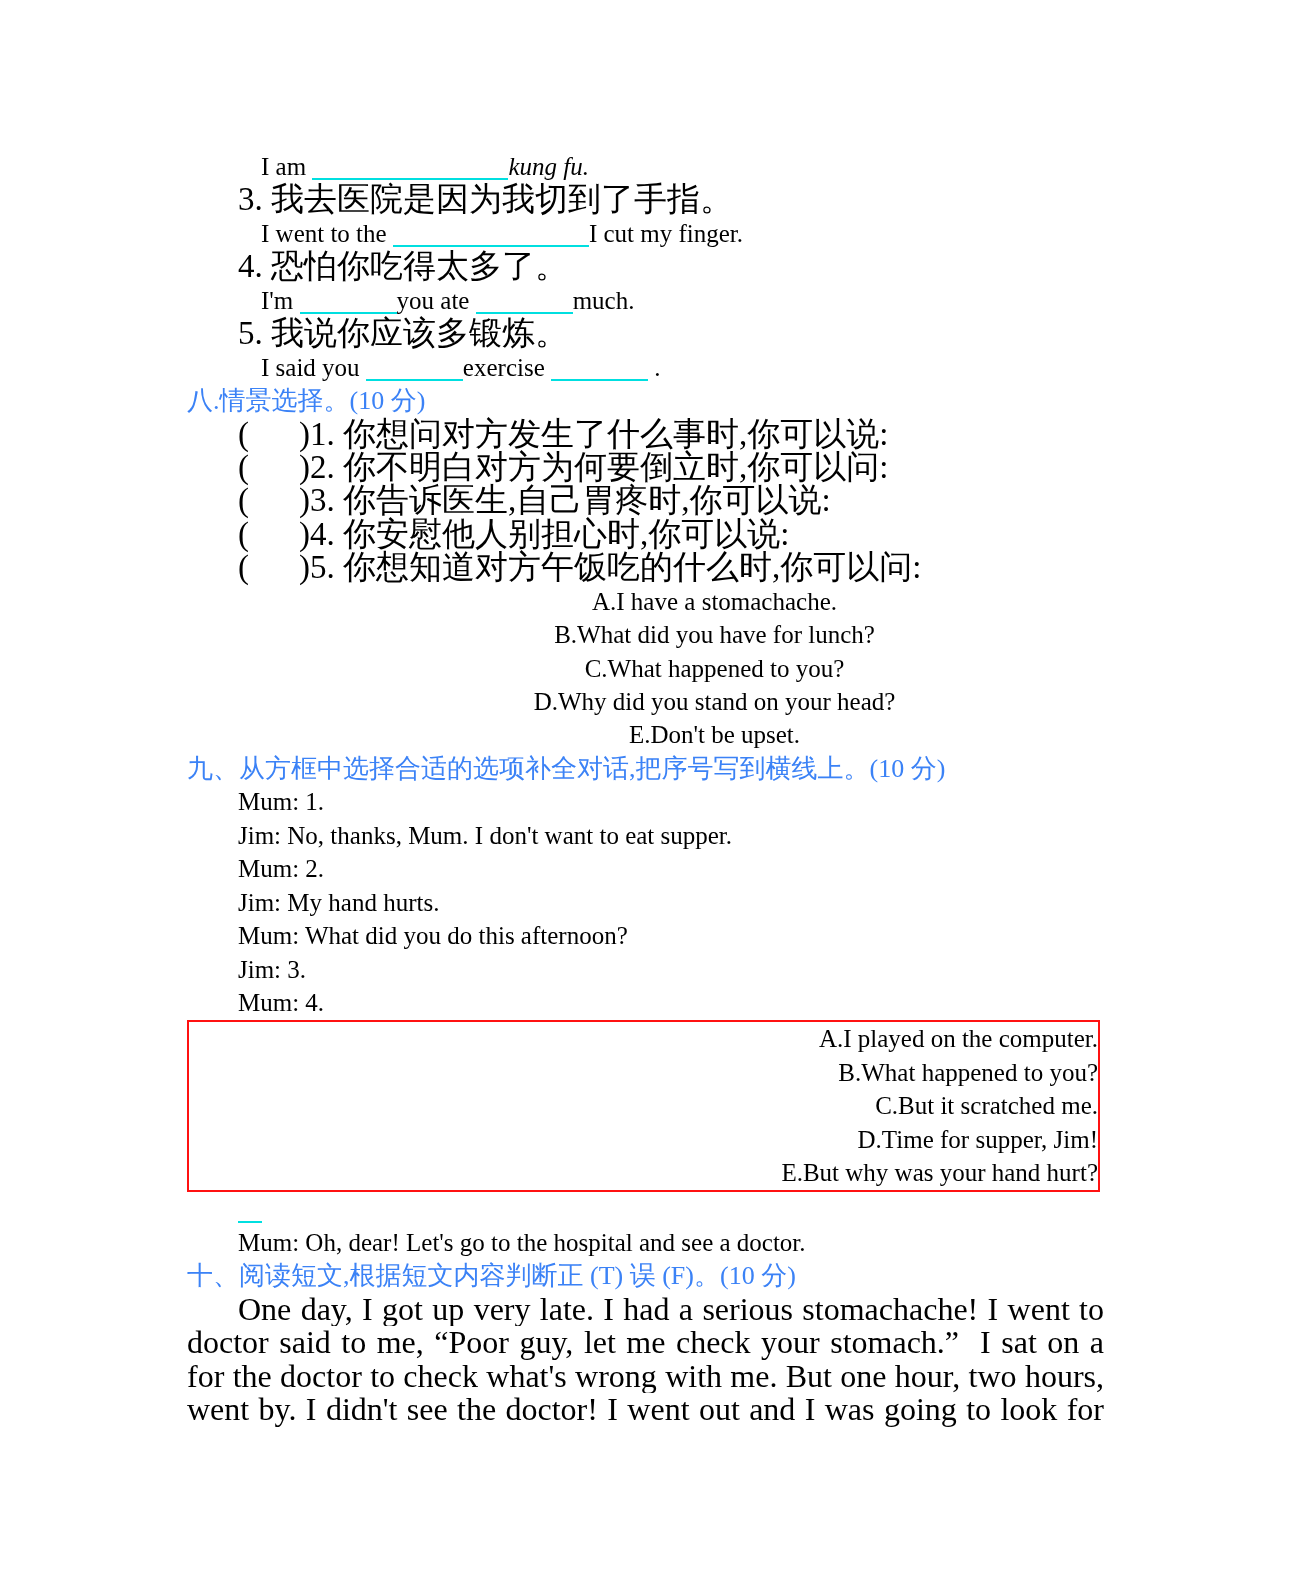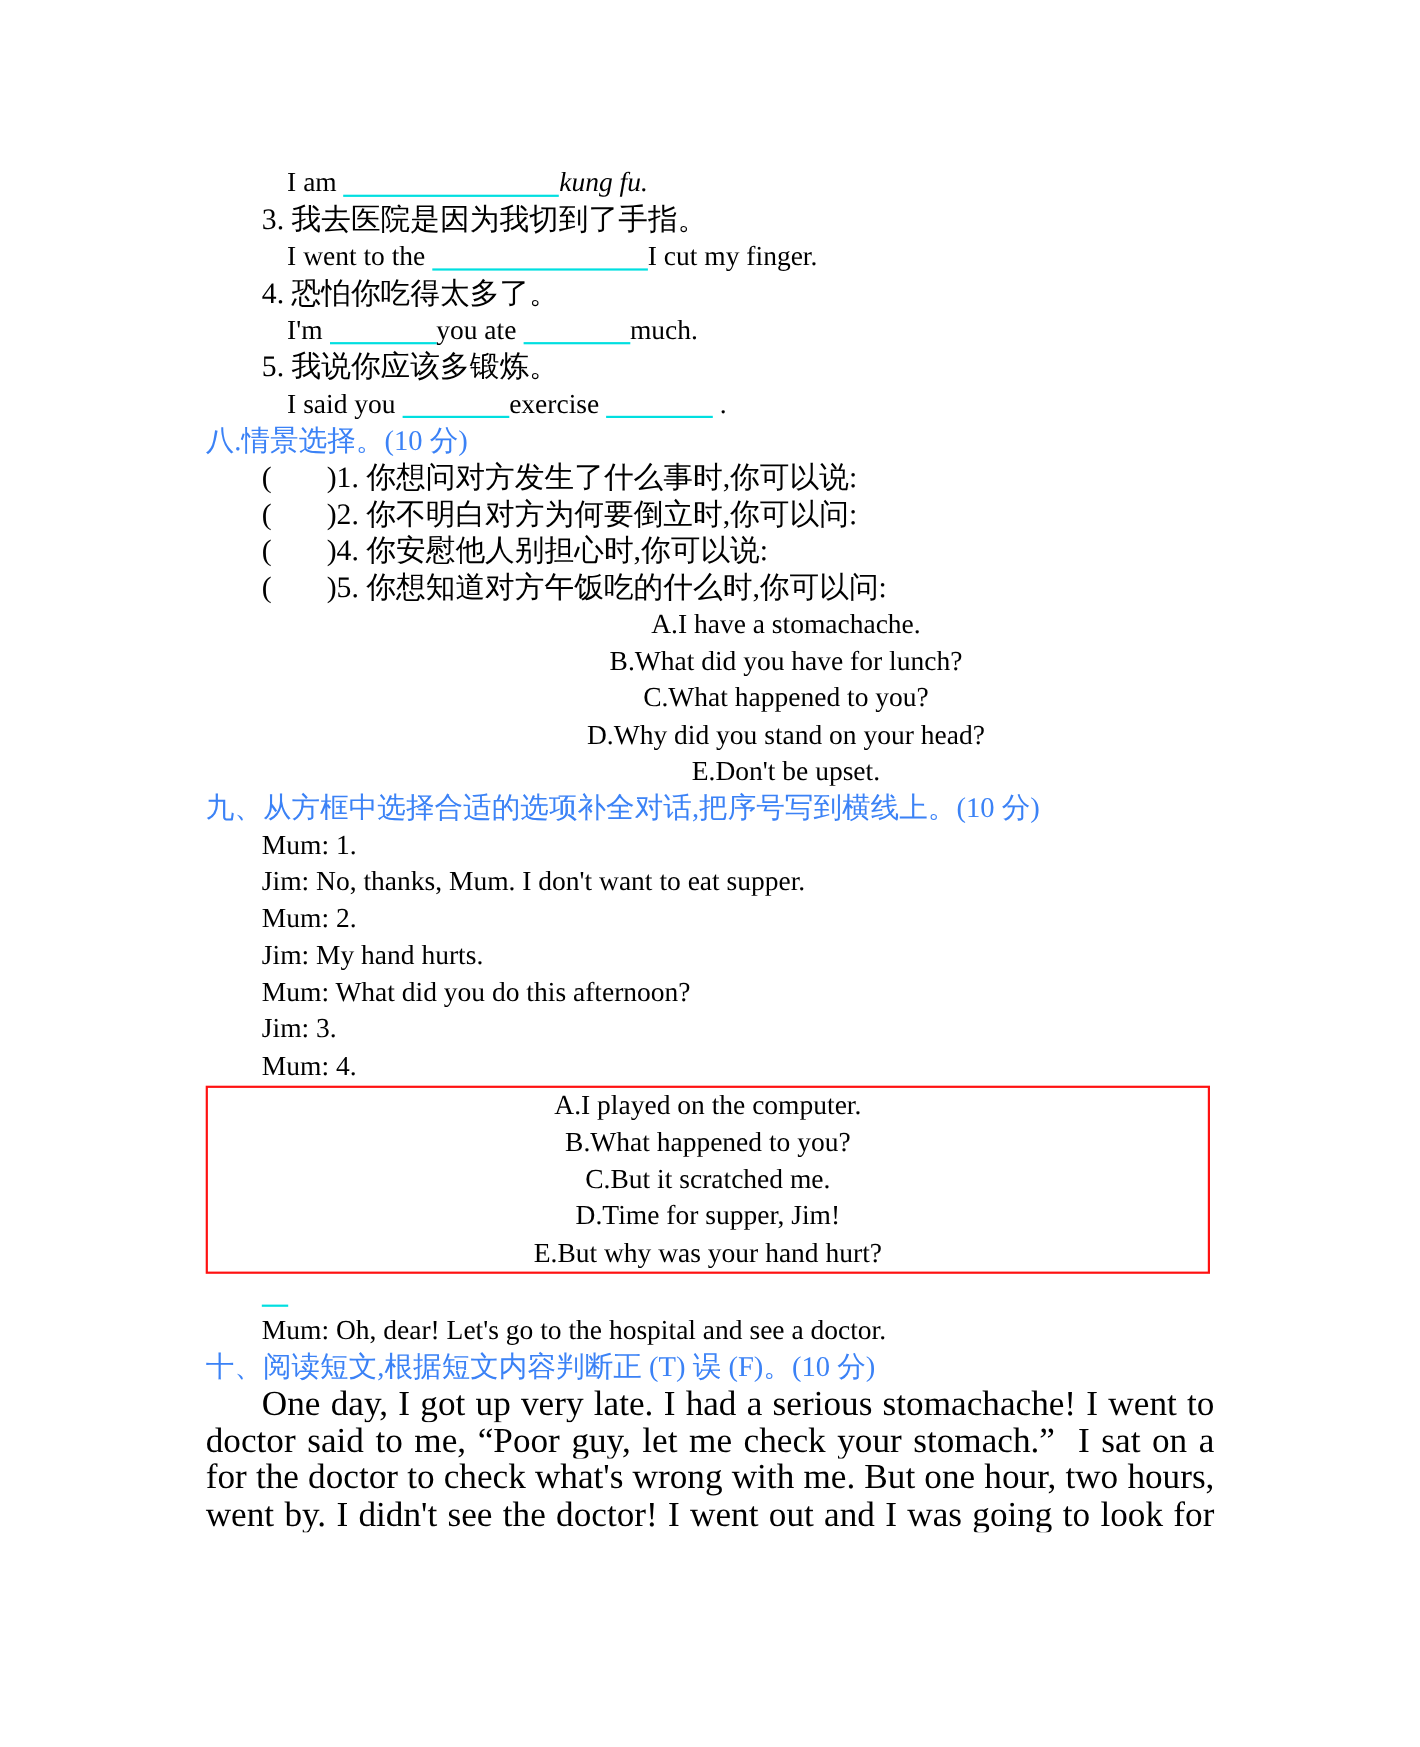--- a/index.html
+++ b/index.html
@@ -1,32 +1,32 @@
 <!DOCTYPE html>
 <html><head>
 <meta charset="utf-8">
 <style>
   html,body{margin:0;padding:0;background:#ffffff;}
   body{width:1291px;height:1588px;font-family:"Liberation Serif","DejaVu Serif",serif;color:#000;}
   .page{position:relative;width:1291px;height:1588px;overflow:hidden;background:#fff;}
   .content{position:absolute;left:187px;top:150px;width:917px;}
   .line{height:33.45px;line-height:33.45px;font-size:25px;white-space:nowrap;overflow:visible;}
-  .cn{font-size:27px;}
+  .cn{font-size:33px;}
   .heading{color:#3b82f6;font-size:26px;white-space:nowrap;}
   .ind-a{padding-left:74px;}   
   .ind-b{padding-left:51px;}   
   .ind-c{padding-left:138px;text-align:center;}  
   .it{font-style:italic;text-align:right;}
   .blank{display:inline-block;border-bottom:2.5px solid #00dfe0;vertical-align:-5px;height:2px;}
   .w195{width:196px;}
   .w97{width:97px;}
   .w22{width:24px;}
   .gap{display:inline-block;width:50px;}
   .opt-box{border:2px solid #ff1111;width:913px;box-sizing:border-box;margin:1px 0;}
-  .opt-box .line{text-align:center;}
+  .opt-box .line{text-align:right;}
   .pline{height:33.45px;line-height:33.45px;font-size:32px;white-space:normal;text-align:justify;text-align-last:justify;overflow:hidden;}
   .pline.first{text-indent:51px;}
 </style>
 </head>
 <body>
 
 <div class="page">
   <div class="content">
 
     <div class="line ind-a"><span>I am </span><span class="blank w195"></span><span class="it">kung fu.</span></div>
@@ -40,20 +40,21 @@
     <div class="line ind-a"><span>I'm </span><span class="blank w97"></span><span>you ate </span><span class="blank w97"></span><span>much.</span></div>
 
     <div class="line cn ind-b">5. 我说你应该多锻炼。</div>
 
     <div class="line ind-a"><span>I said you </span><span class="blank w97"></span><span>exercise </span><span class="blank w97"></span><span>&nbsp;.</span></div>
 
     <div class="line heading">八.情景选择。(10 分)</div>
 
     <div class="line cn ind-b"><span>(</span><span class="gap"></span><span>)1. 你想问对方发生了什么事时,你可以说:</span></div>
     <div class="line cn ind-b"><span>(</span><span class="gap"></span><span>)2. 你不明白对方为何要倒立时,你可以问:</span></div>
+    <div class="line cn ind-b"><span>(</span><span class="gap"></span><span>)3. 你告诉医生,自己胃疼时,你可以说:</span></div>
     <div class="line cn ind-b"><span>(</span><span class="gap"></span><span>)4. 你安慰他人别担心时,你可以说:</span></div>
     <div class="line cn ind-b"><span>(</span><span class="gap"></span><span>)5. 你想知道对方午饭吃的什么时,你可以问:</span></div>
 
     <div class="line ind-c">A.I have a stomachache.</div>
     <div class="line ind-c">B.What did you have for lunch?</div>
     <div class="line ind-c">C.What happened to you?</div>
     <div class="line ind-c">D.Why did you stand on your head?</div>
     <div class="line ind-c">E.Don't be upset.</div>
 
     <div class="line heading">九、从方框中选择合适的选项补全对话,把序号写到横线上。(10 分)</div>

